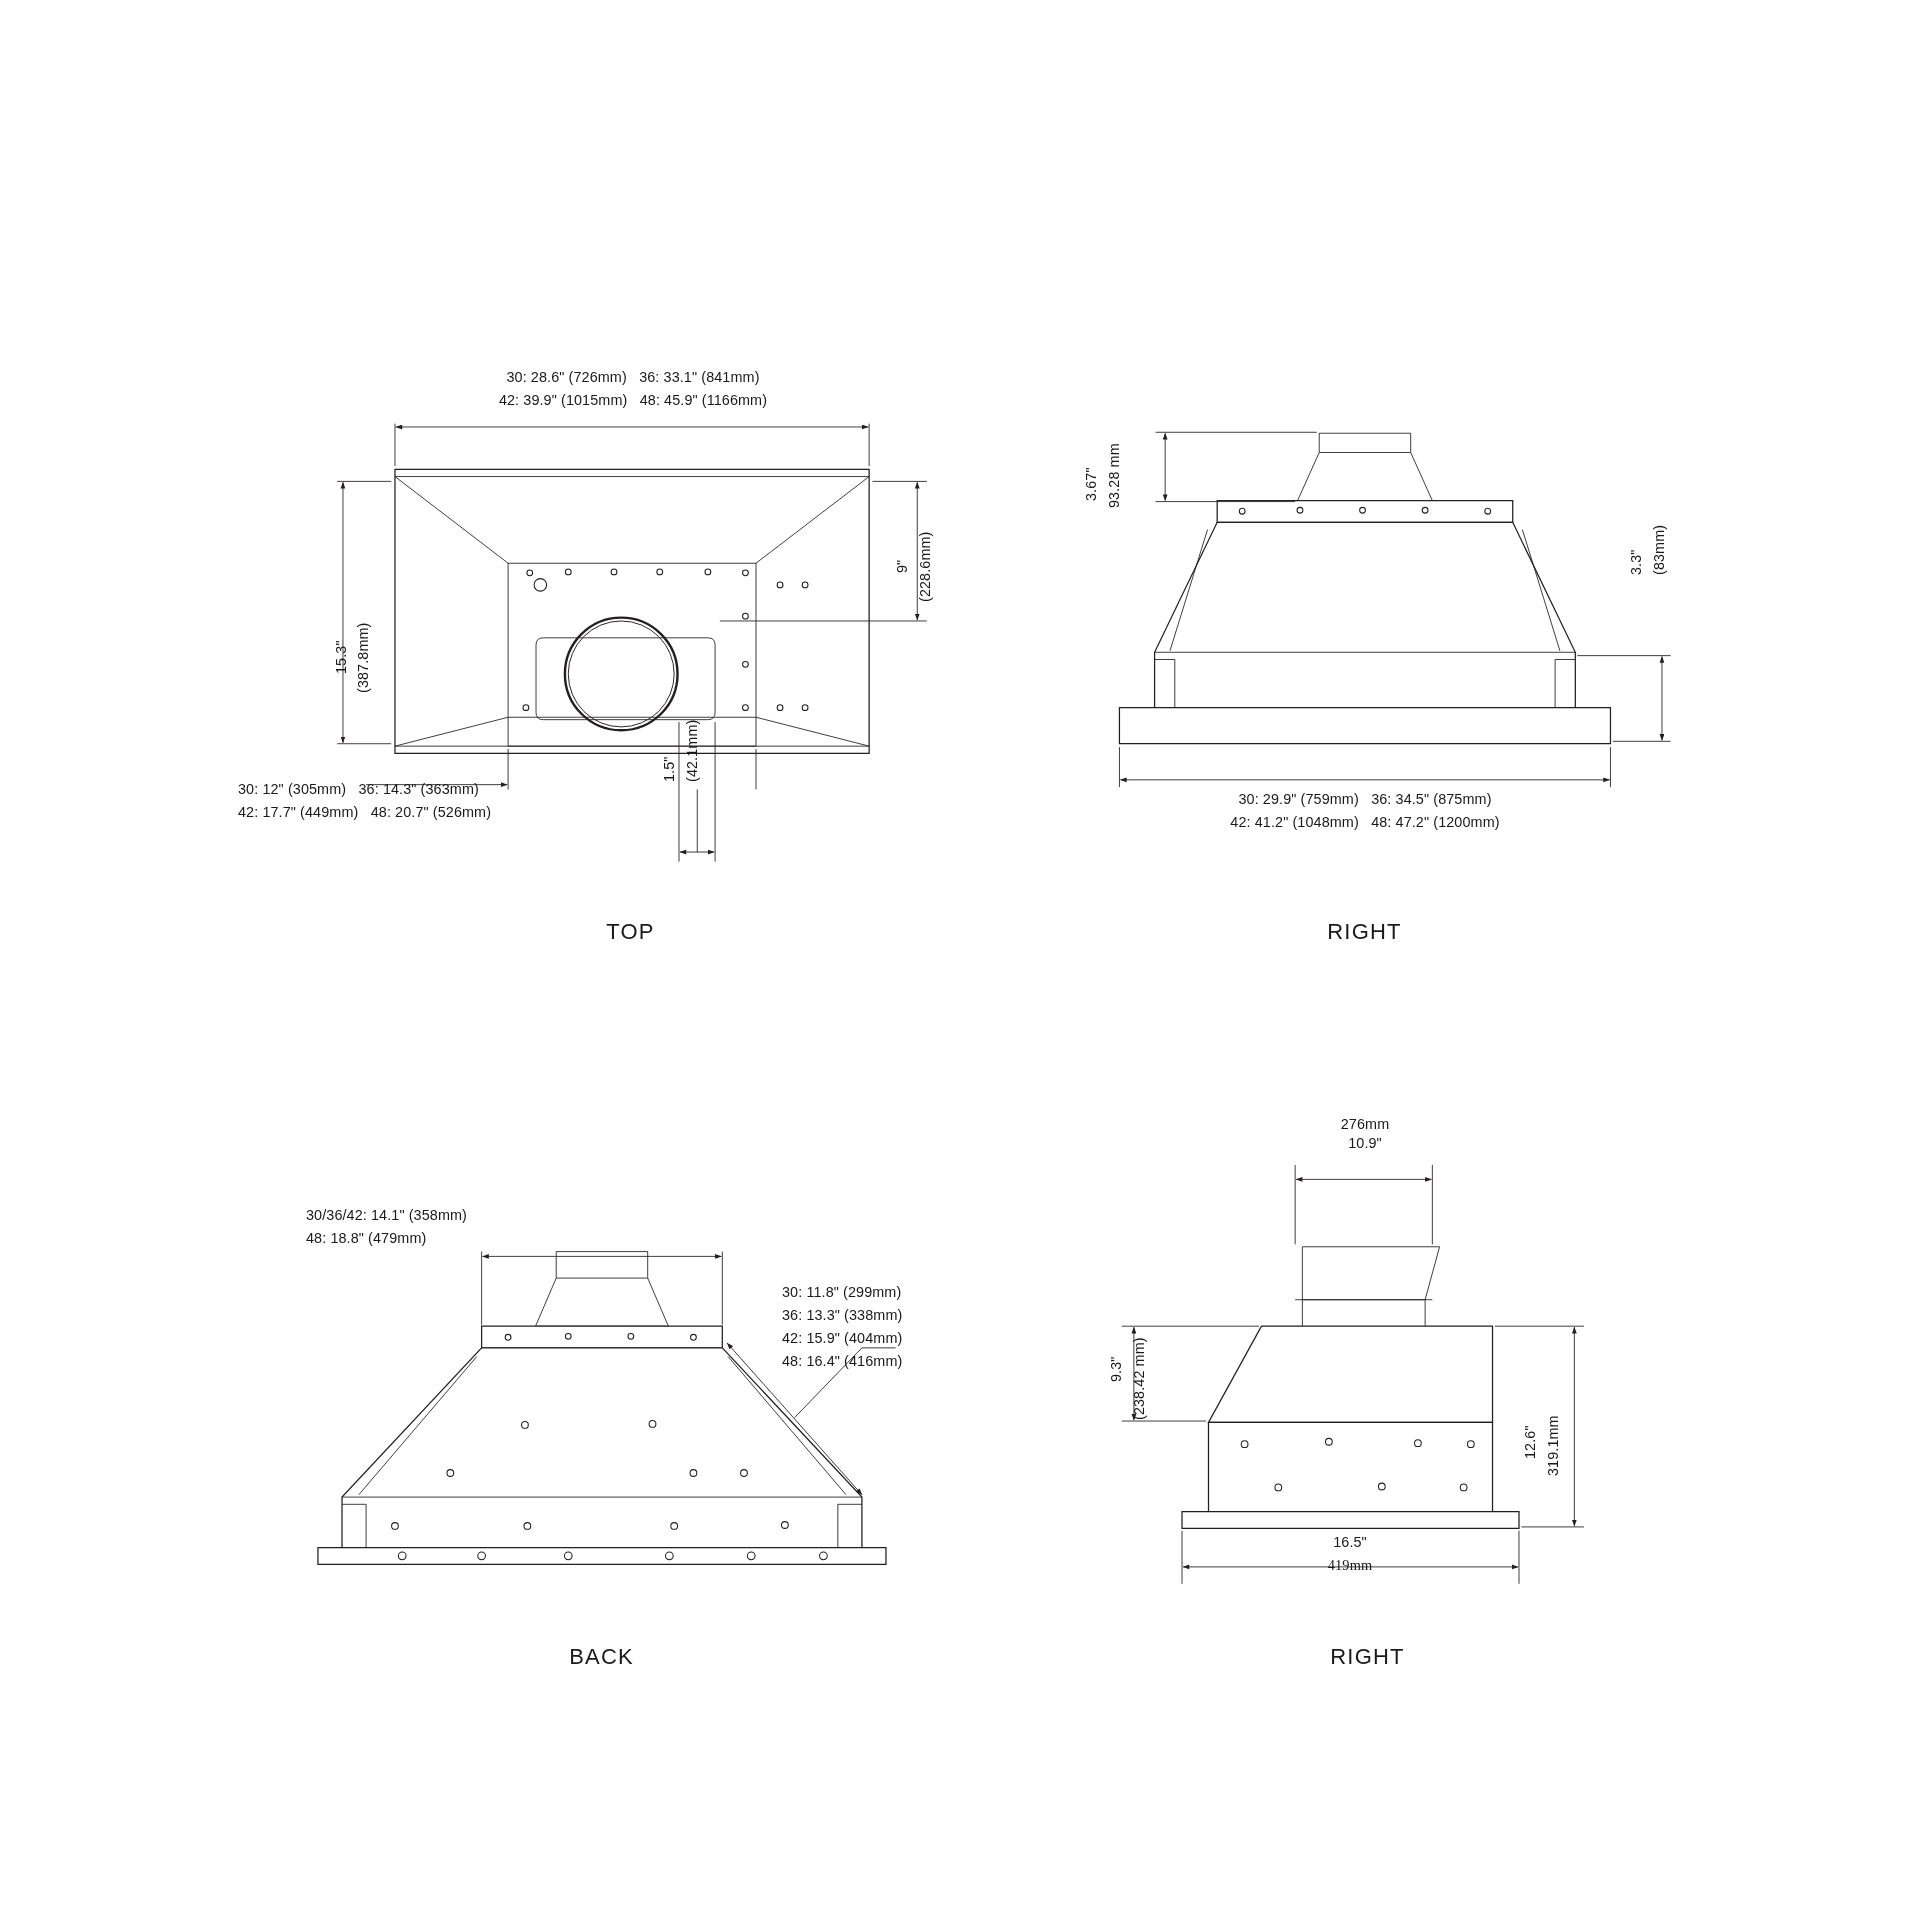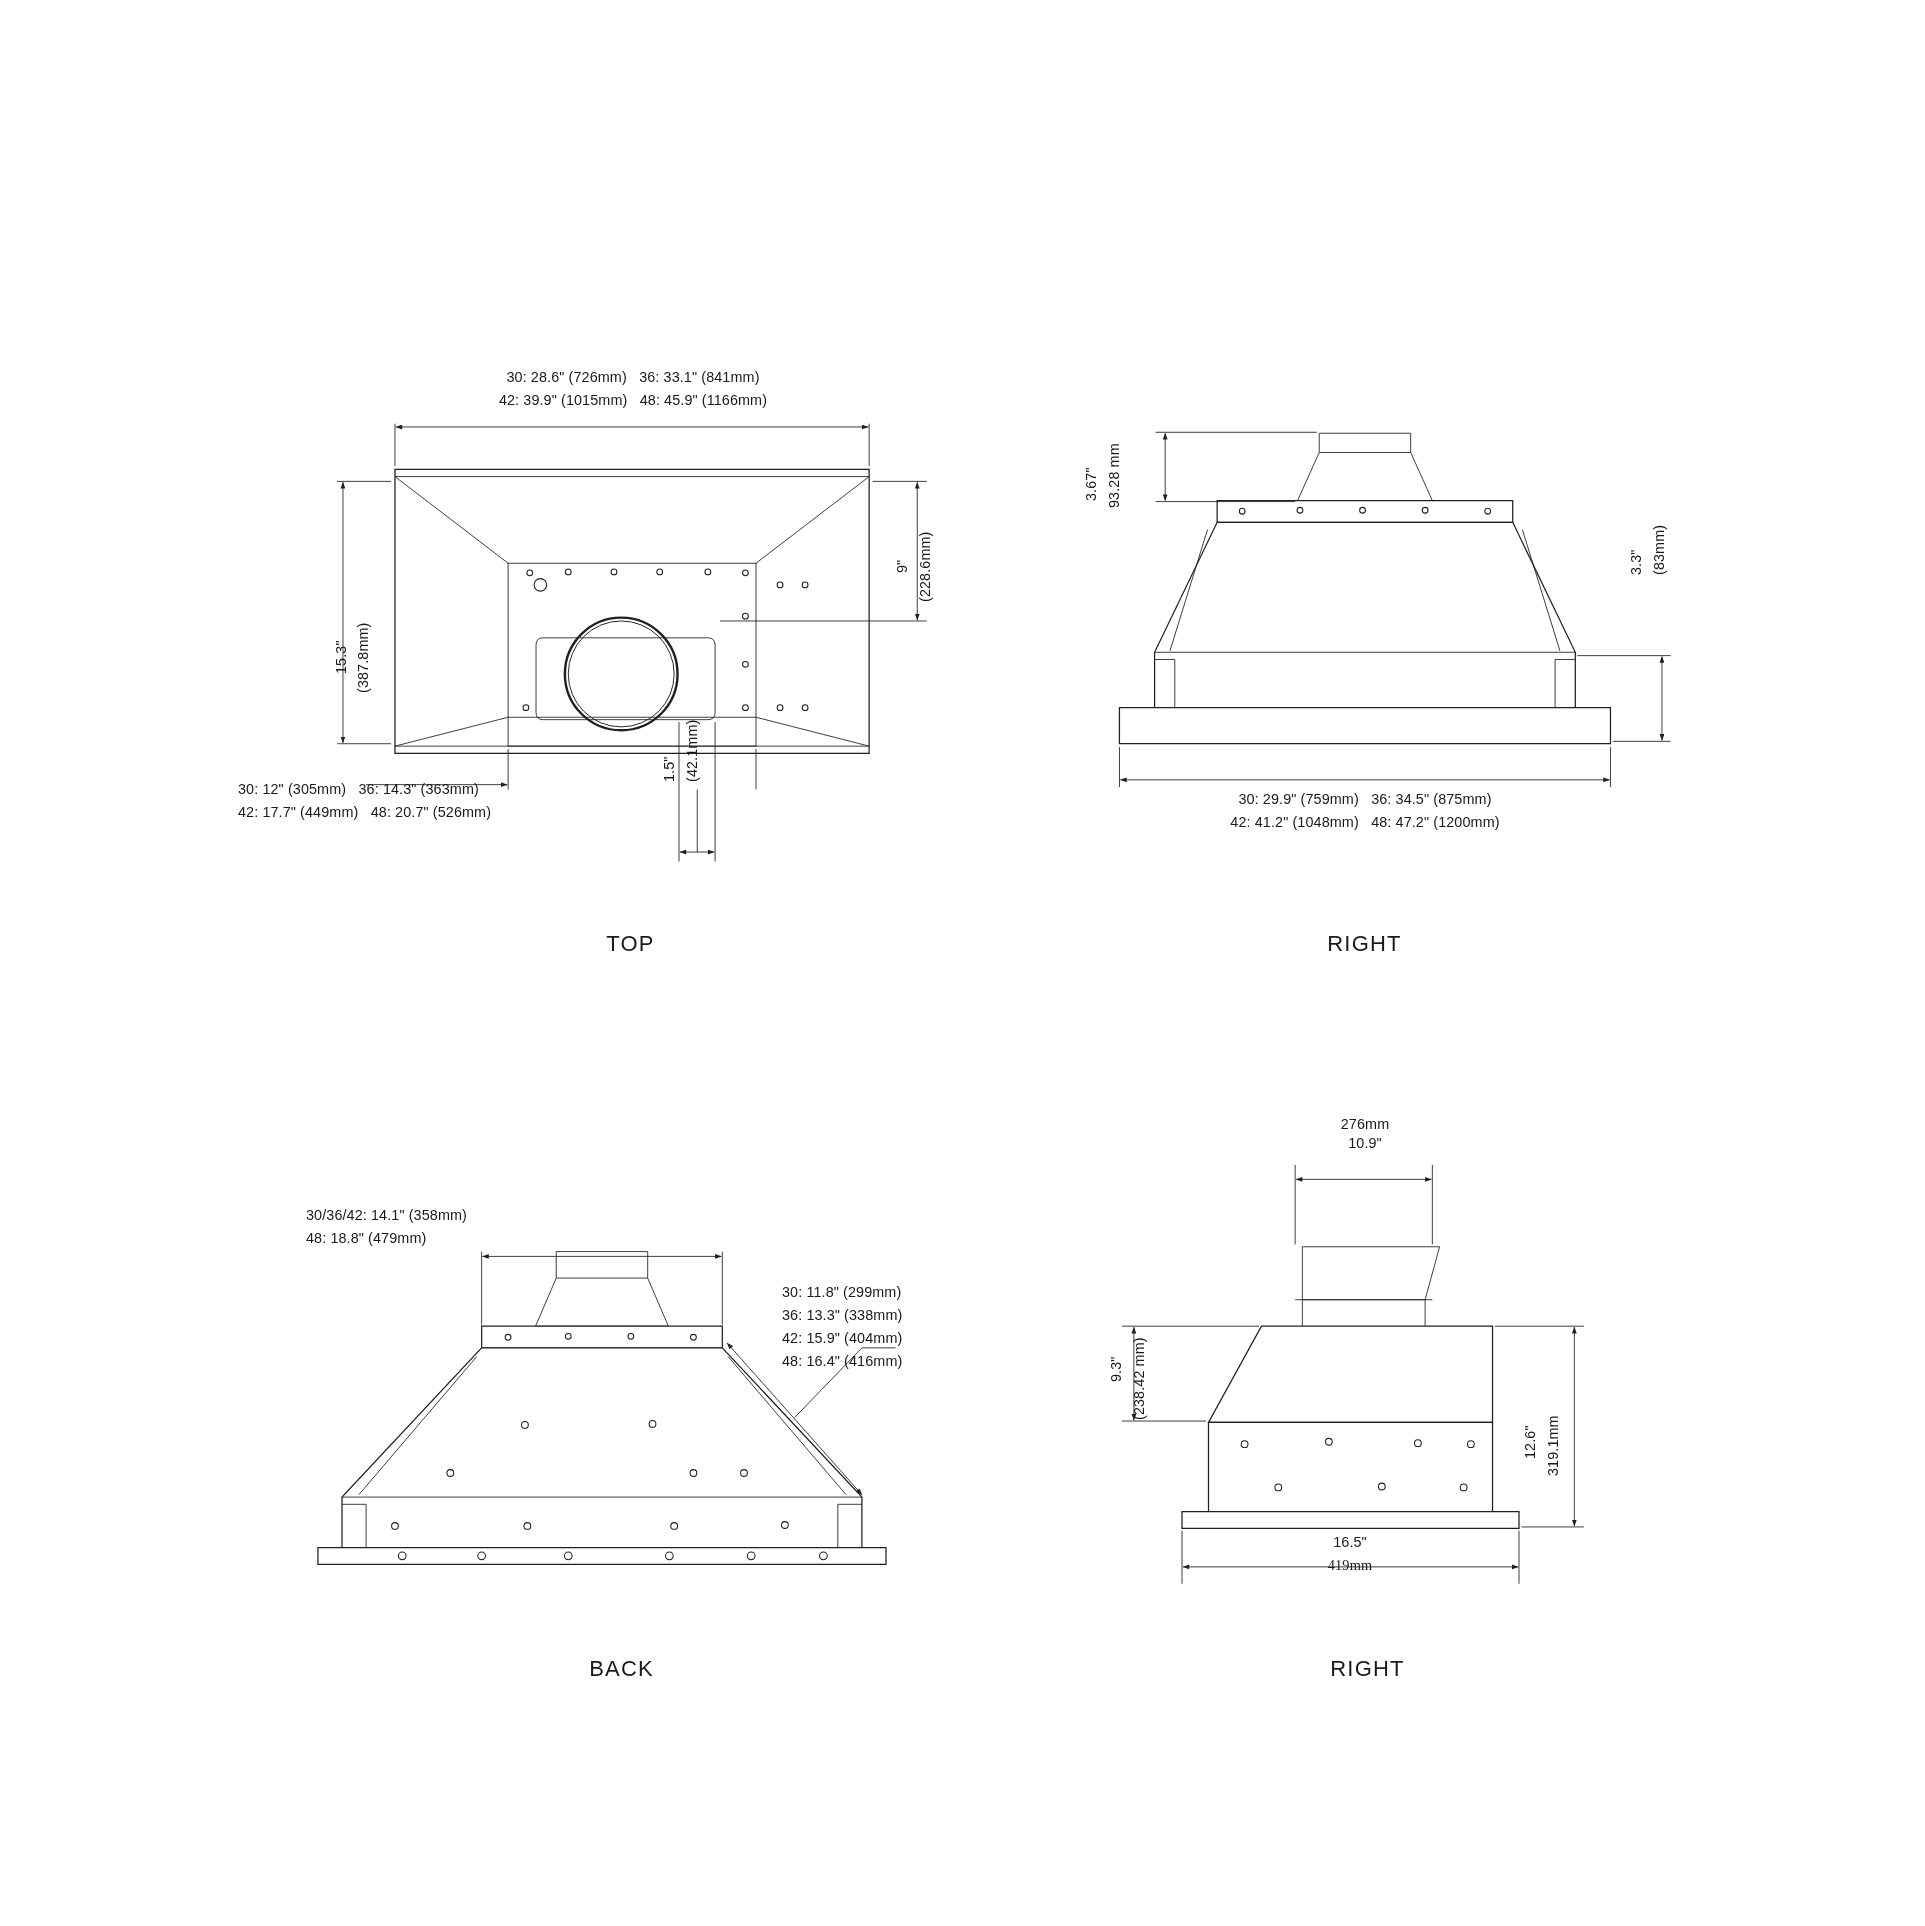--- a/index.html
+++ b/index.html
@@ -35,21 +35,20 @@
     white-space: pre;
     line-height: 1.32;
   }
   .dim {
     font-size: 14.4px;
     letter-spacing: 0.1px;
   }
   .viewname {
     font-size: 22px;
     letter-spacing: 1.2px;
-    margin-top: 12px;
   }
   .rot90 {
     transform-origin: left top;
     transform: rotate(-90deg);
   }
   .center {
     text-align: center;
   }
 </style>
 </head>
@@ -300,21 +299,21 @@
   <div class="lbl viewname center" style="left:1244px; top:917px; width:241px;">RIGHT</div>
 
   <div class="lbl dim" style="left:306px; top:1206px;">30/36/42: 14.1" (358mm)</div>
   <div class="lbl dim" style="left:306px; top:1229px;">48: 18.8" (479mm)</div>
 
   <div class="lbl dim" style="left:782px; top:1283px;">30: 11.8" (299mm)</div>
   <div class="lbl dim" style="left:782px; top:1306px;">36: 13.3" (338mm)</div>
   <div class="lbl dim" style="left:782px; top:1329px;">42: 15.9" (404mm)</div>
   <div class="lbl dim" style="left:782px; top:1352px;">48: 16.4" (416mm)</div>
 
-  <div class="lbl viewname center" style="left:501px; top:1642px; width:241px;">BACK</div>
+  <div class="lbl viewname center" style="left:481px; top:1642px; width:241px;">BACK</div>
 
   <div class="lbl dim center" style="left:1271px; top:1134px; width:188px;">10.9"</div>
   <div class="lbl dim center" style="left:1271px; top:1115px; width:188px;">276mm</div>
 
   <div class="lbl dim rot90" style="left:1107px; top:1382px;">9.3"</div>
   <div class="lbl dim rot90" style="left:1130px; top:1420px;">(238.42 mm)</div>
 
   <div class="lbl dim rot90" style="left:1521px; top:1459px;">12.6"</div>
   <div class="lbl dim rot90" style="left:1544px; top:1476px;">319.1mm</div>
 

